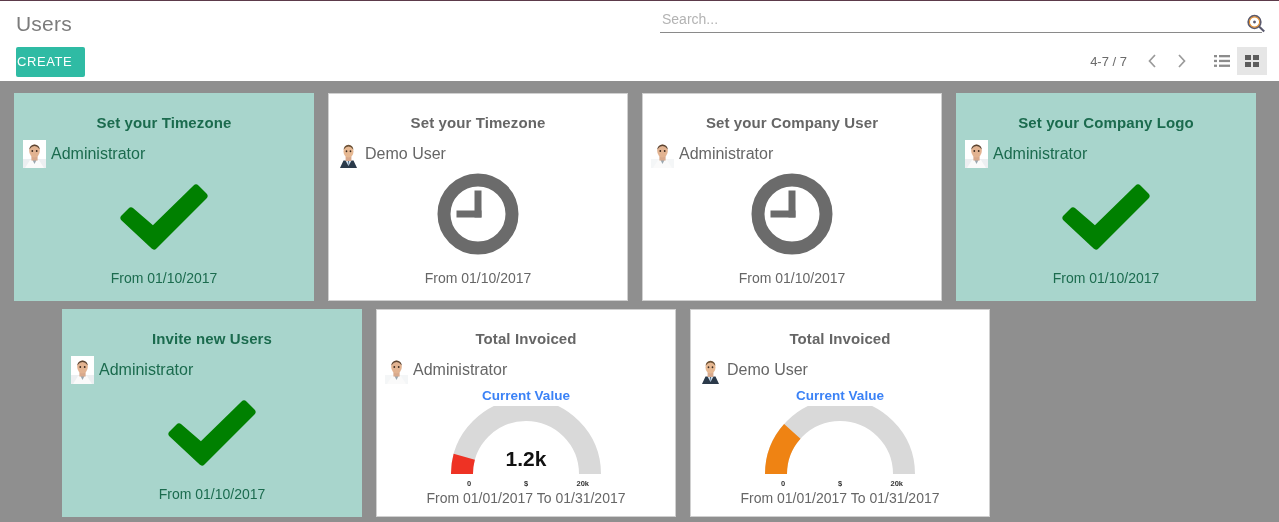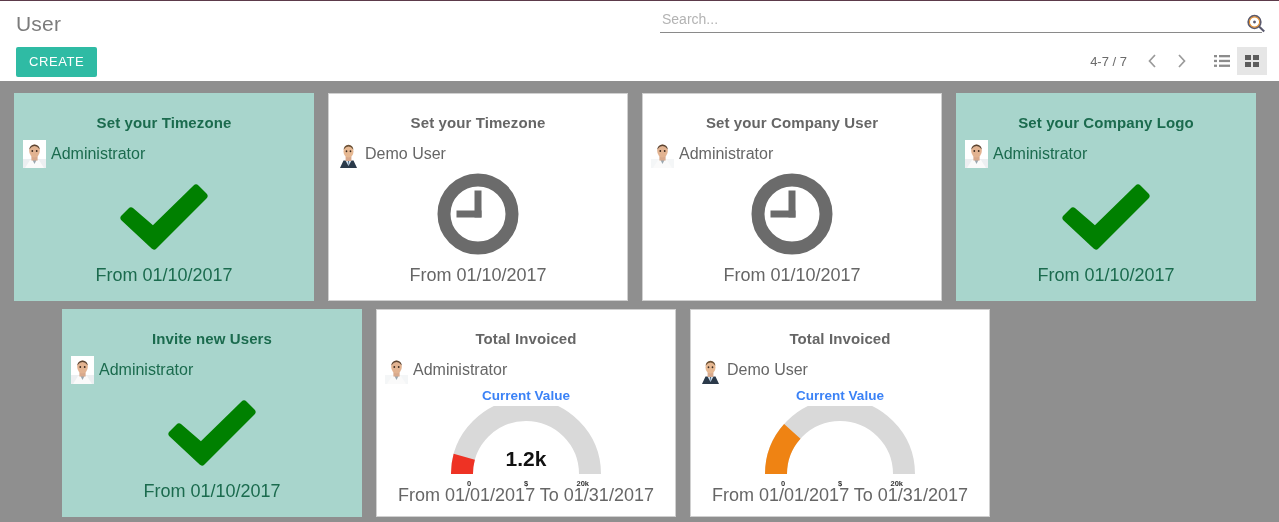--- a/index.html
+++ b/index.html
@@ -25,21 +25,21 @@
     color: #7c7c7c;
     font-weight: 400;
     letter-spacing: .2px;
   }
   .create-button {
     position: absolute;
     left: 16px; top: 46px;
     background: #2fbba4;
     color: #ffffff;
     border: none;
-    padding: 7px 13px 8px 13px;
+    padding: 7px 13px 8px 1px;
     font-size: 13px;
     font-family: "Liberation Sans", sans-serif;
     letter-spacing: .6px;
     cursor: pointer;
     border-radius: 2px;
   }
   .search-wrap {
     position: absolute;
     left: 640px; top: 8px;
     width: 602px;
@@ -148,21 +148,21 @@
 
   .card-body {
     position: relative;
     height: 96px;
     display: flex;
     align-items: center;
     justify-content: center;
   }
   .card-footer {
     text-align: center;
-    font-size: 18px;
+    font-size: 14px;
     color: #666666;
     position: absolute;
     bottom: 14px;
     left: 0; right: 0;
   }
   .card.done .card-footer { color: #1b6b4e; }
 
   
   .gauge-label {
     text-align: center;
@@ -195,21 +195,21 @@
   }
   .gauge-tick.left  { left: 16px; }
   .gauge-tick.mid   { left: 0; right: 0; text-align: center; }
   .gauge-tick.right { right: 12px; }
   .gauge-card .card-footer { bottom: 10px; }
 </style>
 </head>
 <body>
 
 <div class="control-panel">
-  <div class="page-title">User</div>
+  <div class="page-title">Users</div>
 
   <button class="create-button">CREATE</button>
 
   <div class="search-wrap">
     <input class="search-input" type="text" placeholder="Search..." style="">
   </div>
   <div class="search-icon-btn">
     <svg width="22" height="22" viewBox="0 0 22 22">
       <circle cx="9.5" cy="9" r="6.3" fill="none" stroke="#5a5a6e" stroke-width="1.7"></circle>
       <circle cx="9.5" cy="9" r="5.1" fill="none" stroke="#e08b2c" stroke-width="1.1"></circle>

